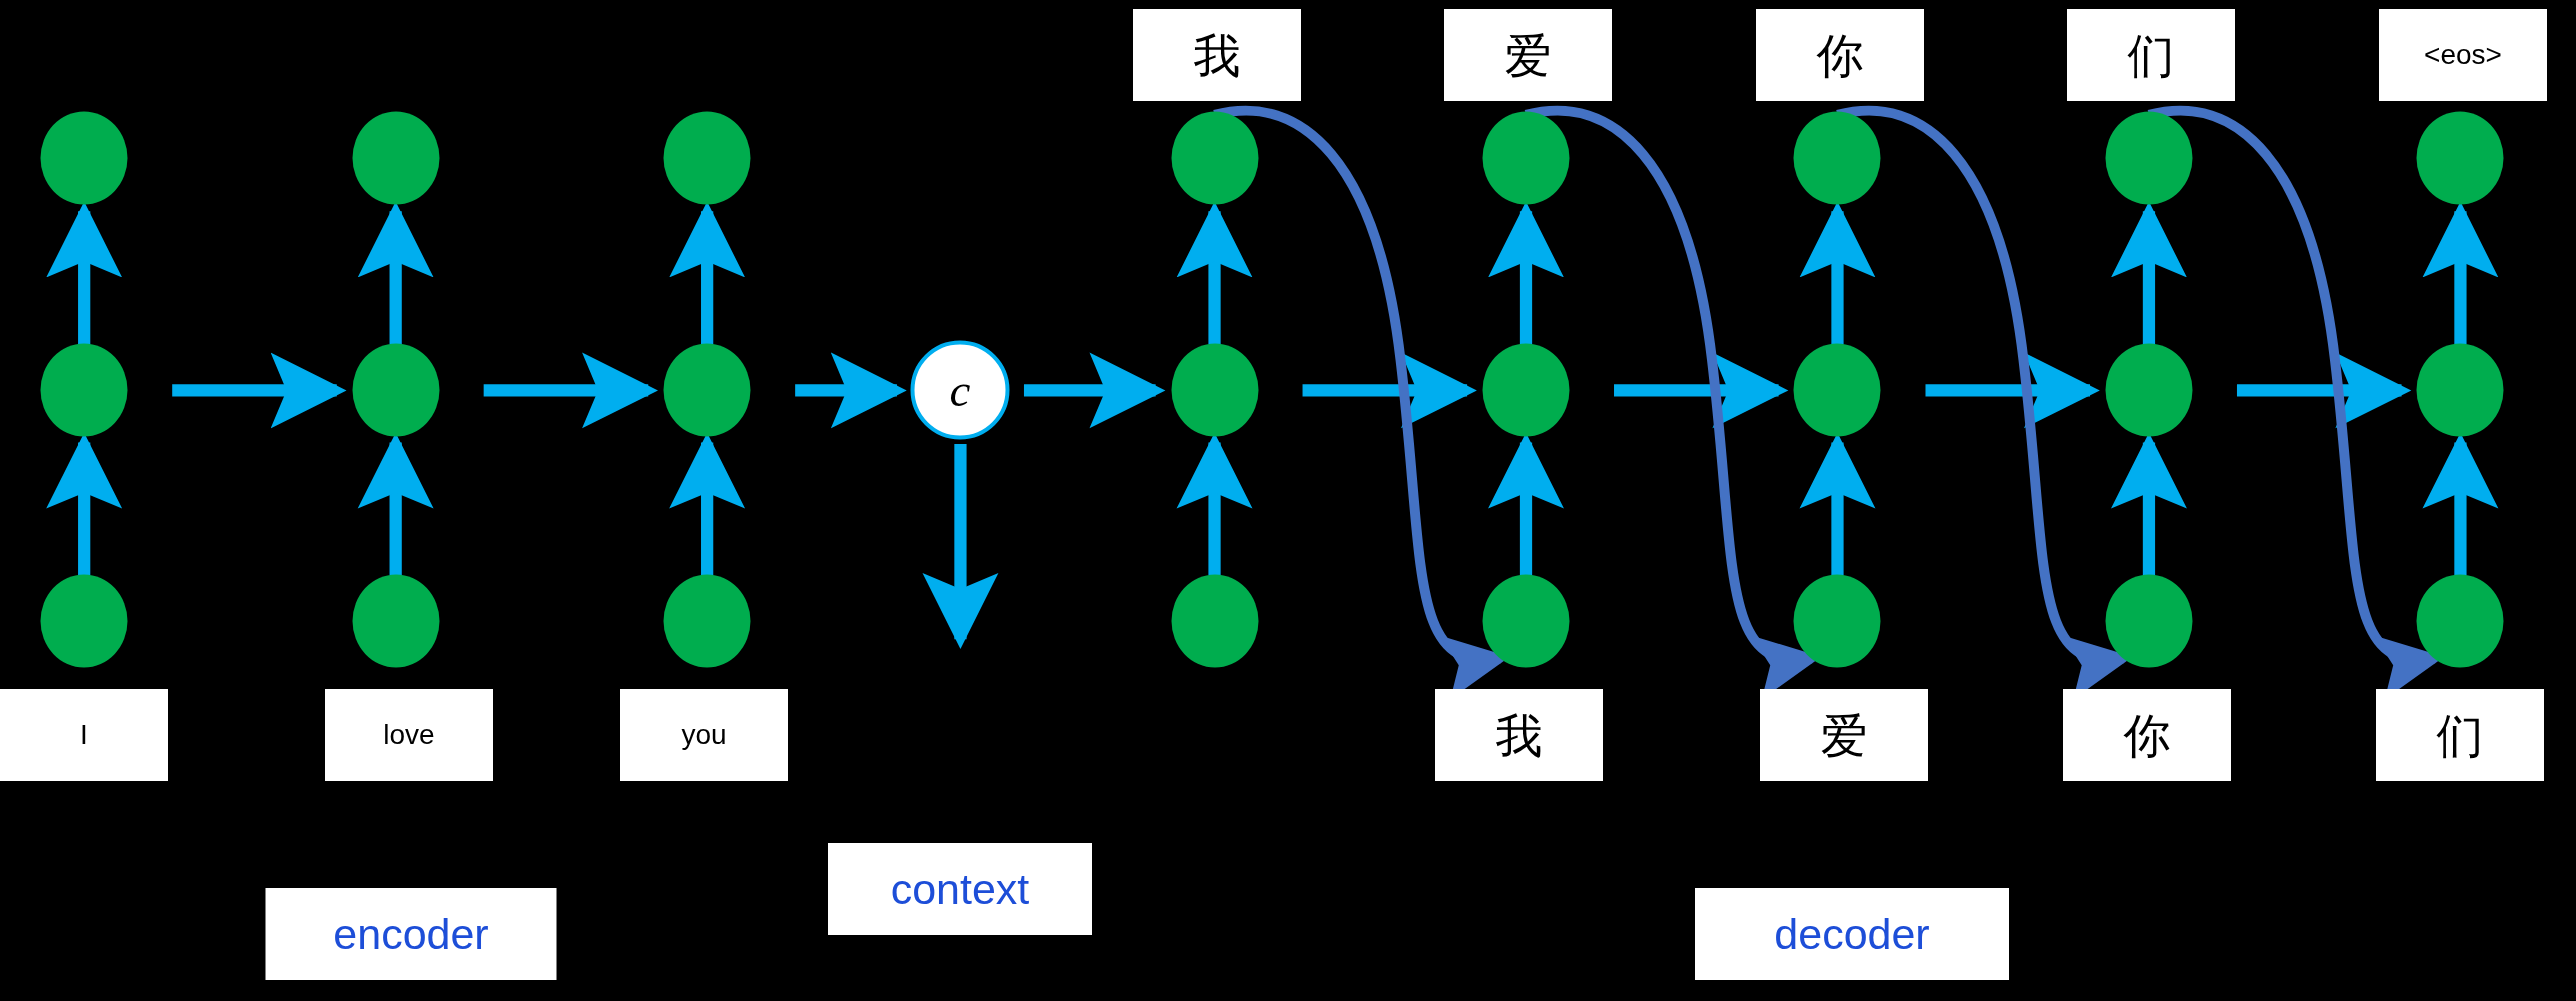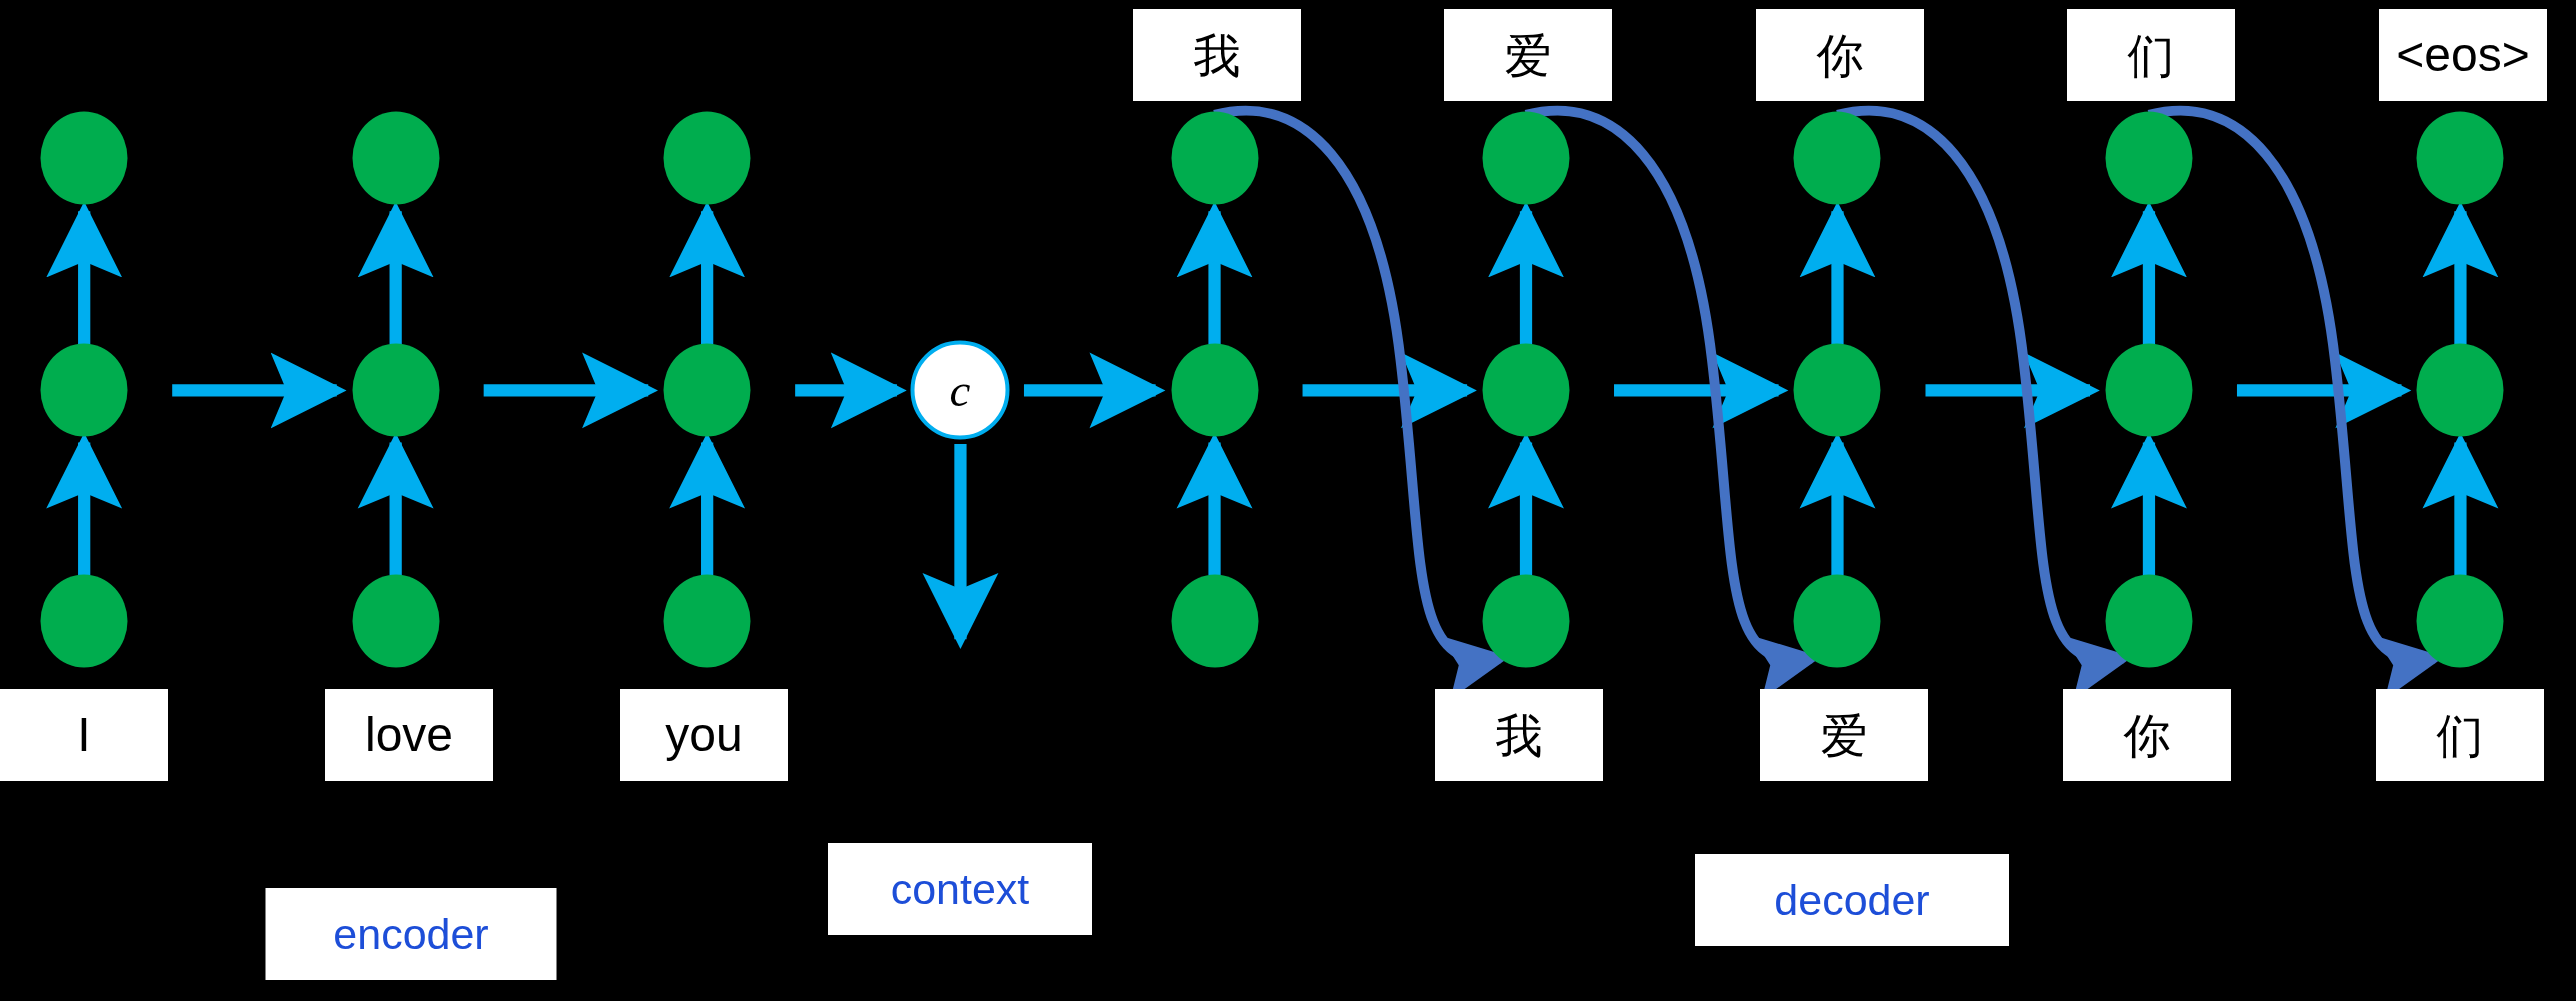--- a/index.html
+++ b/index.html
@@ -7,21 +7,21 @@
   #stage{position:relative;width:2576px;height:1002px;background:#000;}
   #wires{position:absolute;left:0;top:0;width:2576px;height:1002px;}
   .node{position:absolute;width:87px;height:93px;border-radius:50%;
         background:#00ad4e;transform:translate(-50%,-50%);}
   .ctx{position:absolute;width:99px;height:99px;border-radius:50%;
        background:#ffffff;border:4.6px solid #00aeef;box-sizing:border-box;
        transform:translate(-50%,-50%);display:flex;align-items:center;justify-content:center;}
   .ctx span{font-family:"Liberation Serif",serif;font-style:italic;font-size:47px;color:#000;line-height:1;}
   .tag{position:absolute;background:#fff;color:#000;display:flex;
        align-items:center;justify-content:center;transform:translate(-50%,-50%);
-       font-size:48px;line-height:1;white-space:nowrap;}
+       font-size:28px;line-height:1;white-space:nowrap;}
   .tag.cjk{font-family:"DejaVu Sans","Liberation Sans",sans-serif;font-size:47px;}
   .tagtop{width:168px;height:92px;}
   .tagbot{width:168px;height:92px;}
   .caption{position:absolute;background:#fff;color:#1d4ed8;display:flex;
            align-items:center;justify-content:center;transform:translate(-50%,-50%);
            font-size:43px;line-height:1;white-space:nowrap;height:92px;}
 </style>
 </head>
 <body>
 
@@ -122,16 +122,16 @@
   <div class="tag tagbot" style="left:409px;top:735px">love</div>
   <div class="tag tagbot" style="left:704px;top:735px">you</div>
 
   <div class="tag tagbot cjk" style="left:1519px;top:735px">我</div>
   <div class="tag tagbot cjk" style="left:1844px;top:735px">爱</div>
   <div class="tag tagbot cjk" style="left:2147px;top:735px">你</div>
   <div class="tag tagbot cjk" style="left:2460px;top:735px">们</div>
 
   <div class="caption" style="left:411px;top:934px;width:291px">encoder</div>
   <div class="caption" style="left:960px;top:889px;width:264px">context</div>
-  <div class="caption" style="left:1852px;top:900px;width:314px">decoder</div>
+  <div class="caption" style="left:1852px;top:934px;width:314px">decoder</div>
 
 </div>
 
 
 </body></html>

